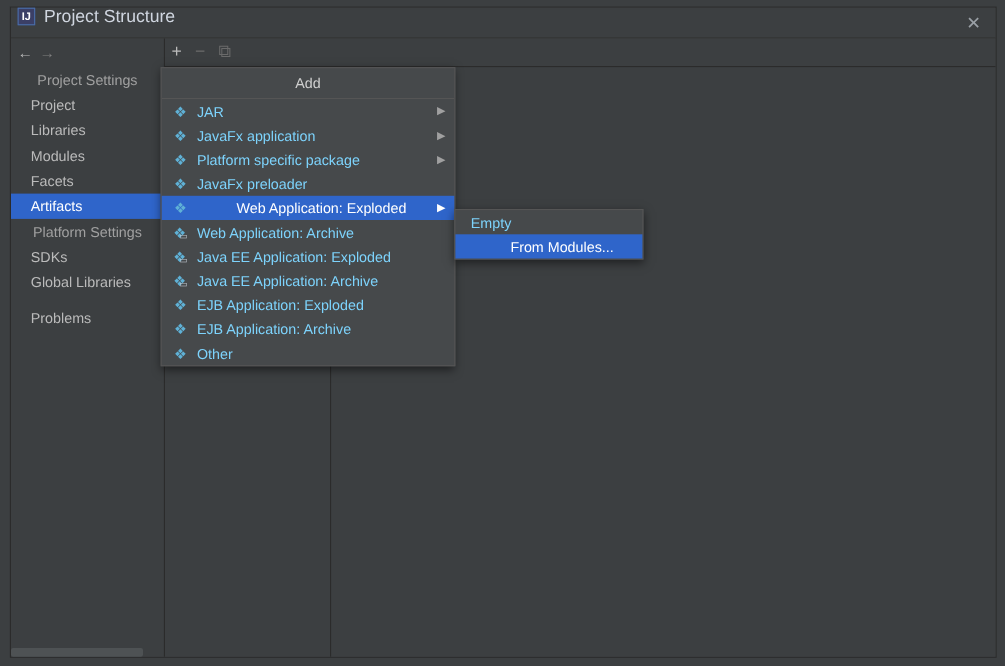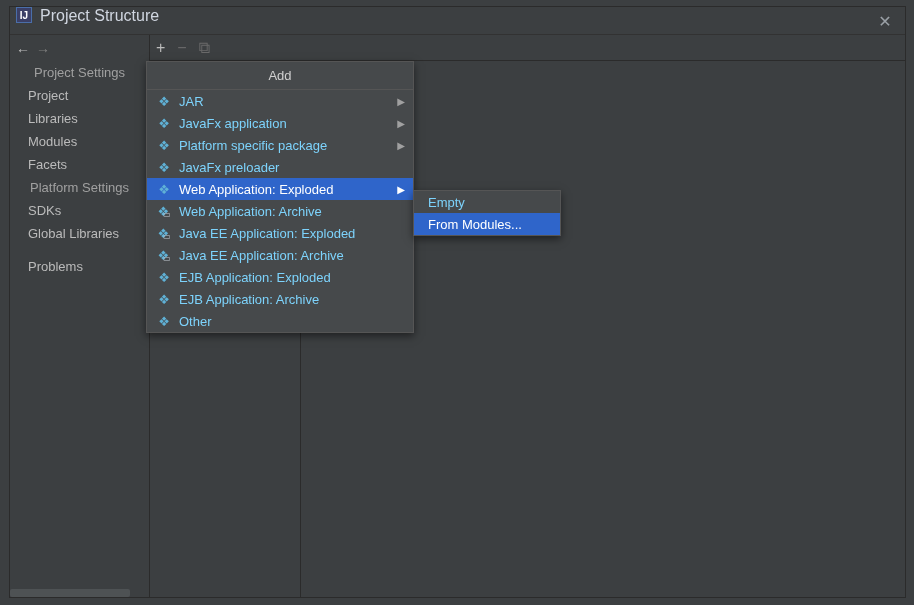--- a/index.html
+++ b/index.html
@@ -151,21 +151,21 @@
       display: flex;
       align-items: center;
       padding: 0 16px 0 8px;
       cursor: pointer;
       position: relative;
     }
     .menu-item.highlighted {
       background: #2f65ca;
       color: #ffffff;
     }
-    .menu-item.highlighted .mi-label { color: #ffffff; }
+    .menu-item.highlighted .mi-label { color: #ffffff; margin-left: 36px; }
     .mi-icon {
       width: 18px;
       display: inline-flex;
       justify-content: center;
       margin-right: 6px;
       color: #5fb1d6;
       flex-shrink: 0;
     }
     .mi-icon .overlay {
       font-size: 8px;
@@ -177,21 +177,21 @@
     .mi-arrow {
       position: absolute;
       right: 8px;
       color: #a0a0a0;
       font-size: 10px;
     }
     .menu-item.highlighted .mi-arrow { color: #ffffff; }
     .submenu {
       left: 413px;
       top: 190px;
-      width: 148px;
+      width: 172px;
     }
     .submenu .menu-item { padding-left: 14px; }
   </style>
 </head>
 <body>
 
 <div class="window">
   <div class="titlebar">
     <span class="app-icon">IJ</span>
     <span class="title-text">Project Structure</span>
@@ -204,20 +204,21 @@
       <div class="nav-arrows">
         <span class="arrow-btn enabled">←</span>
         <span class="arrow-btn">→</span>
       </div>
       <div class="sidebar-header">Project Settings</div>
       <div id="sb-sec1">
           <div class="sidebar-item">Project</div>
           <div class="sidebar-item">Libraries</div>
           <div class="sidebar-item">Modules</div>
           <div class="sidebar-item">Facets</div>
+          <div class="sidebar-item selected">Artifacts</div>
         </div>
       <div class="sidebar-header">Platform Settings</div>
       <div id="sb-sec2">
           <div class="sidebar-item">SDKs</div>
           <div class="sidebar-item">Global Libraries</div>
         </div>
       <div style="height:10px"></div>
       <div class="sidebar-item standalone">Problems</div>
       <div class="sidebar-scroll-indicator"></div>
     </div>

